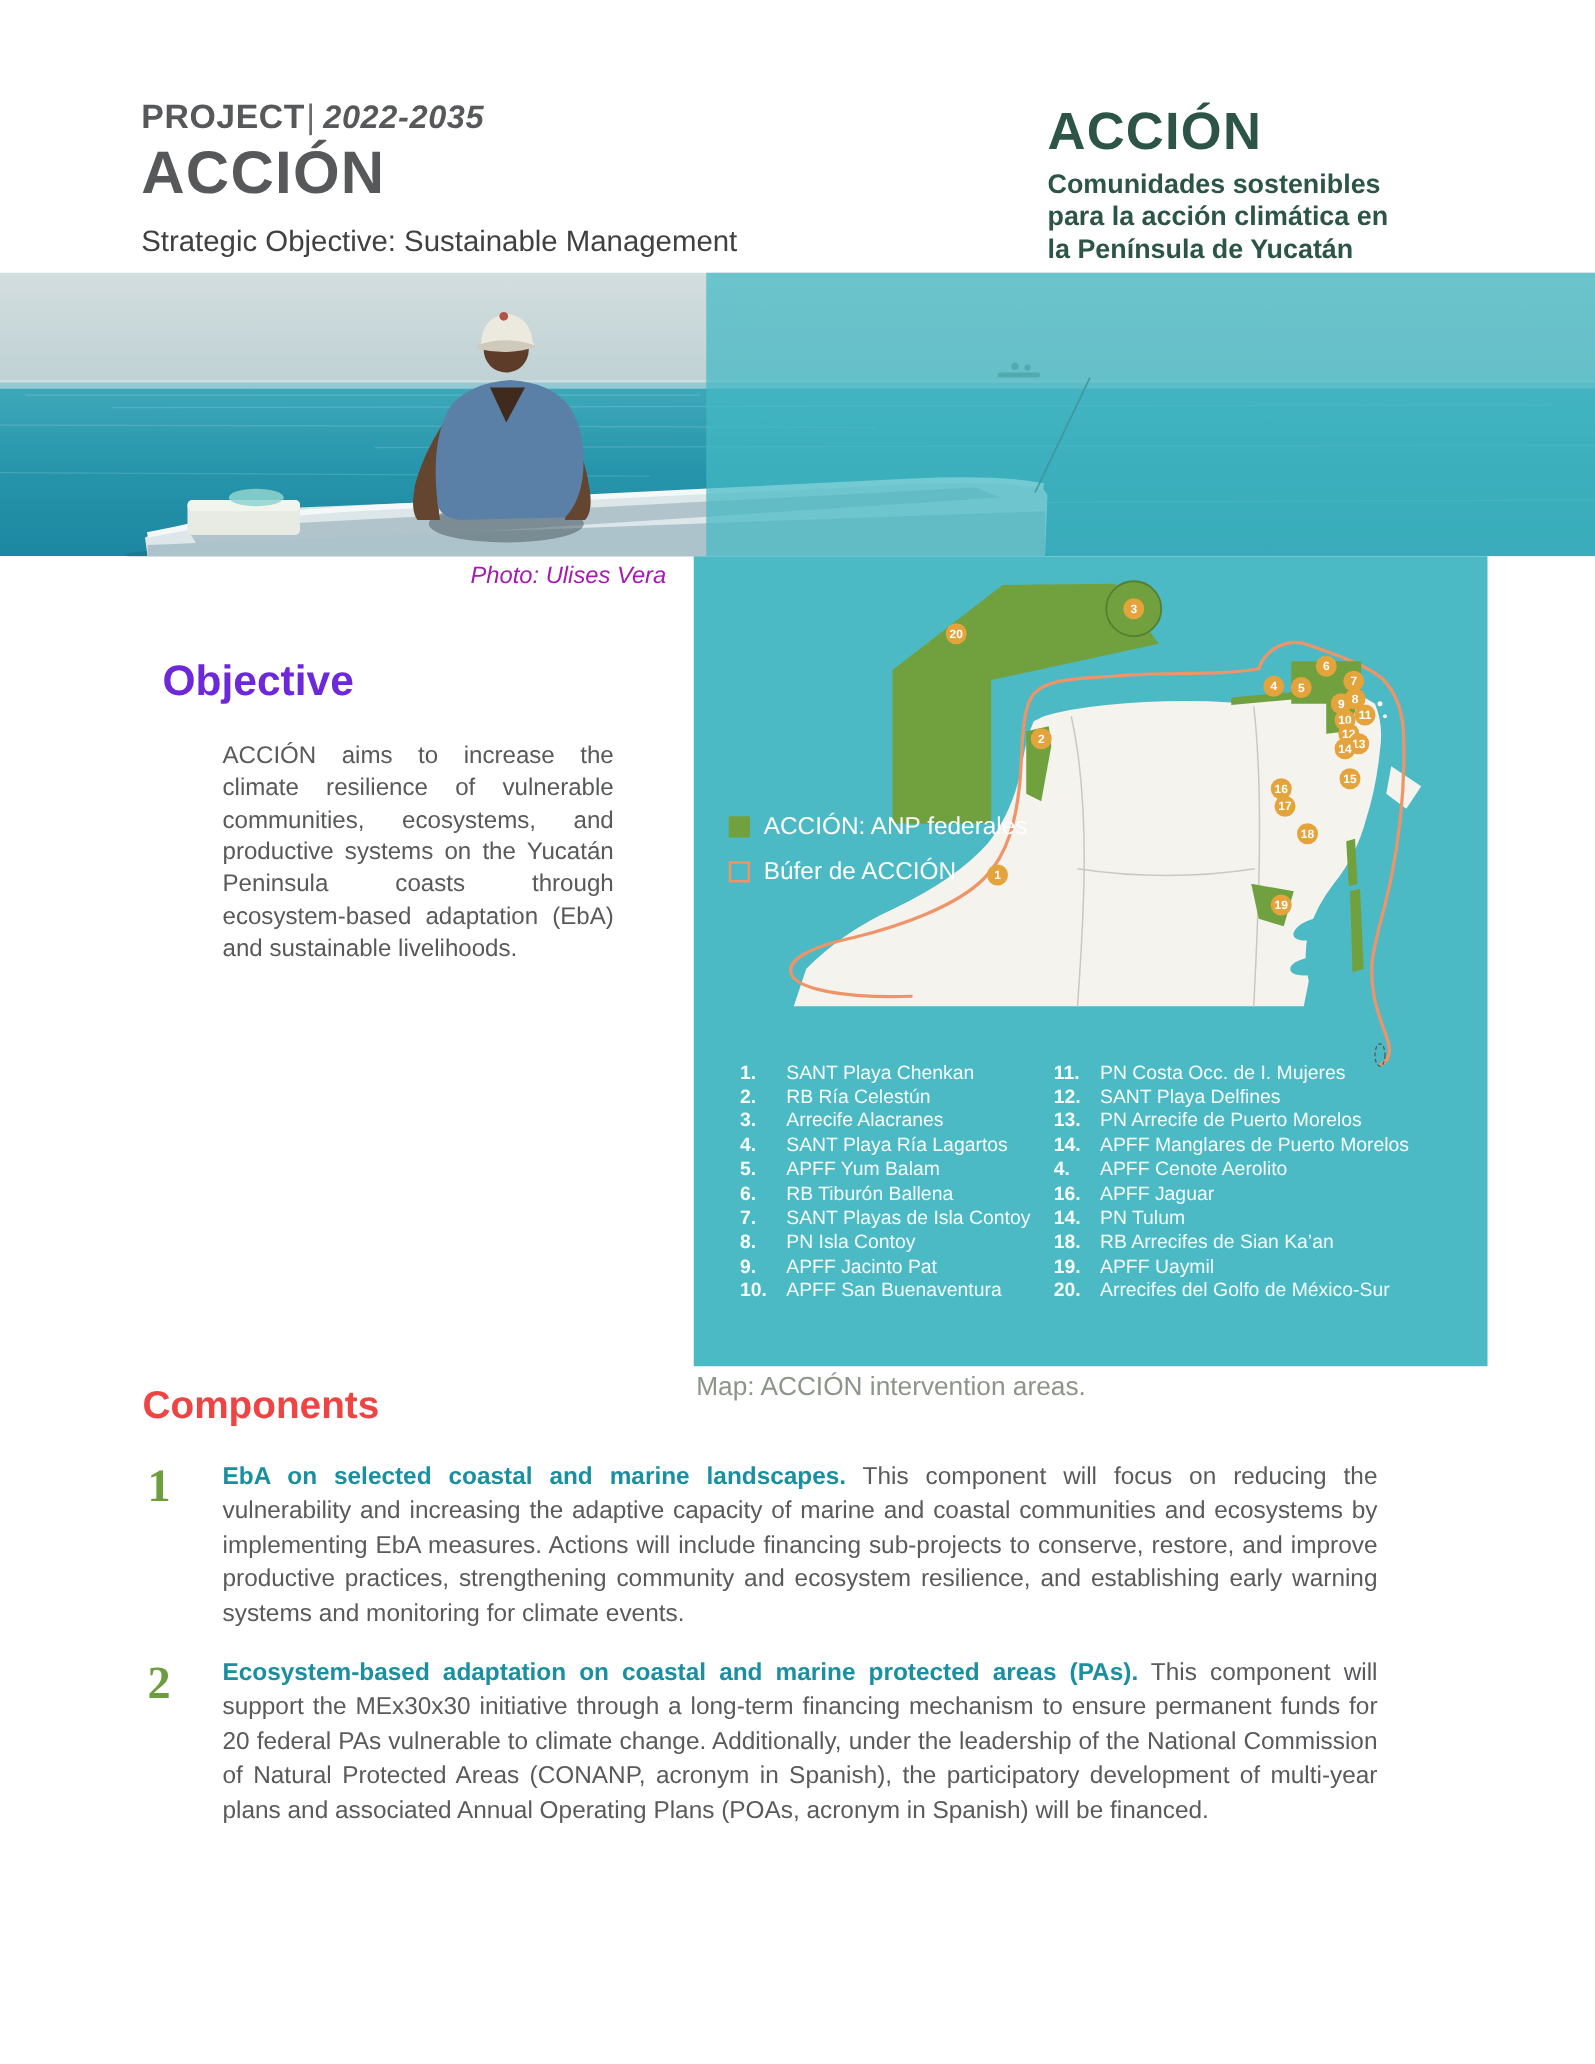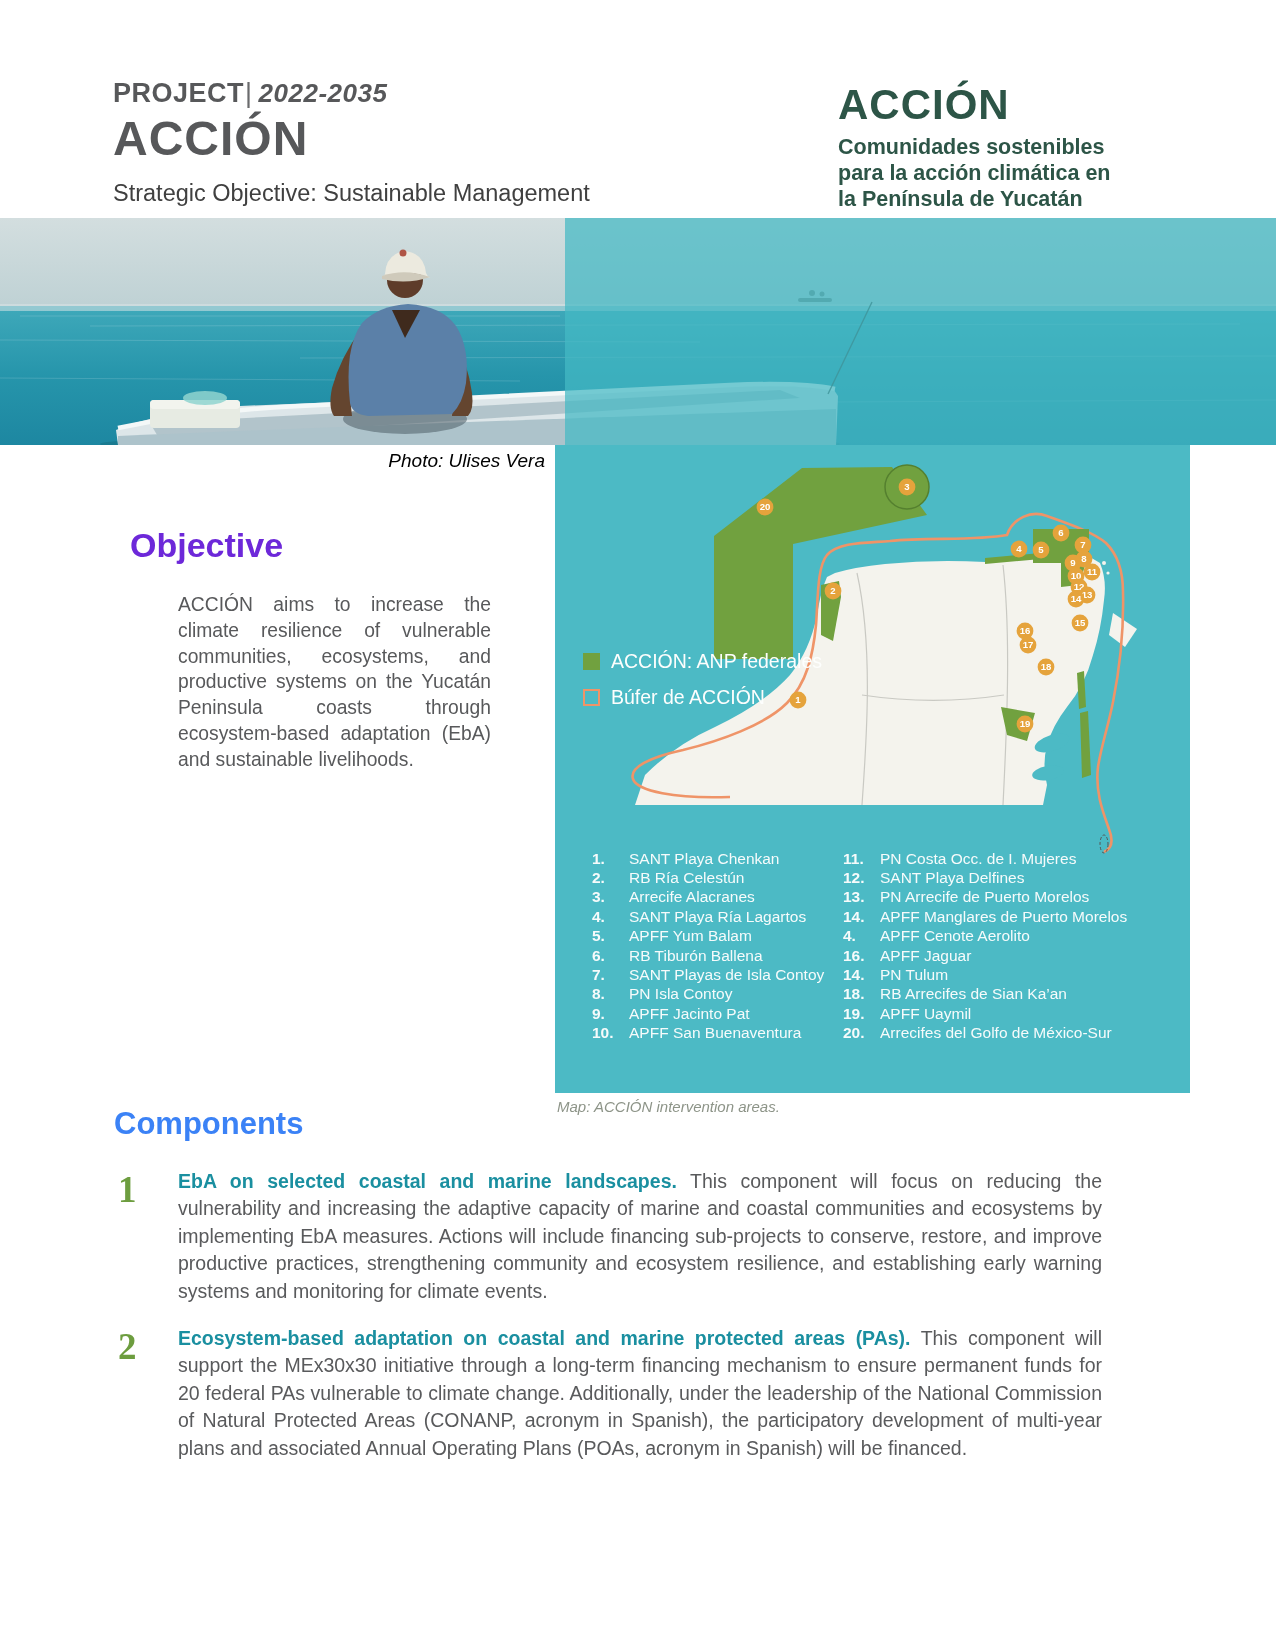--- a/index.html
+++ b/index.html
@@ -11,45 +11,45 @@
   .project-line .lbl{font-weight:700;}
   .project-line .bar{font-weight:300;margin:0 6px 0 1px;color:#6a6b6d;}
   .project-line .yrs{font-style:italic;font-weight:600;font-size:26px;}
   .mast-title{font-size:48px;font-weight:700;color:#57585a;letter-spacing:1px;margin-top:2px;}
   .mast-sub{font-size:23.5px;color:#404040;margin-top:14px;}
   .logo{position:absolute;left:838px;top:84px;color:#2d5547;}
   .logo-name{font-size:42px;font-weight:700;letter-spacing:1px;line-height:1;}
   .logo-tag{font-size:21.5px;font-weight:700;line-height:26px;margin-top:8px;}
   
   .hero{position:absolute;left:0;top:218px;width:1276px;height:227px;}
-  .photo-caption{position:absolute;left:113px;top:450px;width:432px;text-align:right;
-                 font-style:italic;font-size:19px;color:#000000;}
+  .photo-caption{position:absolute;left:101px;top:450px;width:432px;text-align:right;
+                 font-style:italic;font-size:19px;color:#a21caf;}
   
   .obj-head{position:absolute;left:130px;top:526px;font-size:34px;font-weight:700;color:#6d28d9;}
   .obj-body{position:absolute;left:178px;top:592px;width:313px;font-size:19.3px;line-height:25.8px;
             text-align:justify;color:#58595b;}
   
   .map-panel{position:absolute;left:555px;top:445px;width:635px;height:648px;background:#4cbac5;}
   .map-svg{position:absolute;left:0;top:0;}
   .legend{position:absolute;left:28px;top:205px;}
   .legend-row{display:flex;align-items:center;margin-bottom:13px;}
   .legend-label{color:#fdfefd;font-size:19.5px;margin-left:11px;}
   .sw{width:17px;height:17px;display:inline-block;}
   .sw-fill{background:#71a13f;}
   .sw-outline{background:transparent;border:2.5px solid #ef9468;width:13px;height:13px;}
   .pa-list{position:absolute;left:37px;top:404px;display:flex;}
   .pa-col{display:flex;flex-direction:column;}
   .pa-col-1{width:251px;}
   .pa-col-2{width:340px;}
   .pa-row{display:flex;height:19.4px;align-items:center;color:#f6fbfb;font-size:15.5px;}
   .pa-num{width:37px;font-weight:700;}
   .pa-name{white-space:nowrap;}
-  .map-caption{position:absolute;left:557px;top:1098px;font-style:italic;font-size:15px;color:#8d9488;}
-  
-  .comp-head{position:absolute;left:114px;top:1106px;font-size:31px;font-weight:700;color:#3b82f6;}
+  .map-caption{position:absolute;left:557px;top:1098px;font-size:21px;color:#8d9488;}
+  
+  .comp-head{position:absolute;left:114px;top:1106px;font-size:31px;font-weight:700;color:#ef4444;}
   .comp-num{position:absolute;left:118px;width:44px;text-align:left;
             font-family:"Liberation Serif",serif;font-weight:700;font-size:37px;color:#6d9d3f;}
   .comp-text{position:absolute;left:178px;width:924px;font-size:19.5px;line-height:27.4px;
              text-align:justify;color:#595a5c;margin:0;}
   .comp-lead{font-weight:700;color:#1a8fa0;}
   .badge-num{font:700 9.6px "Liberation Sans",sans-serif;fill:#ffffff;}
 </style>
 </head>
 <body>
 

